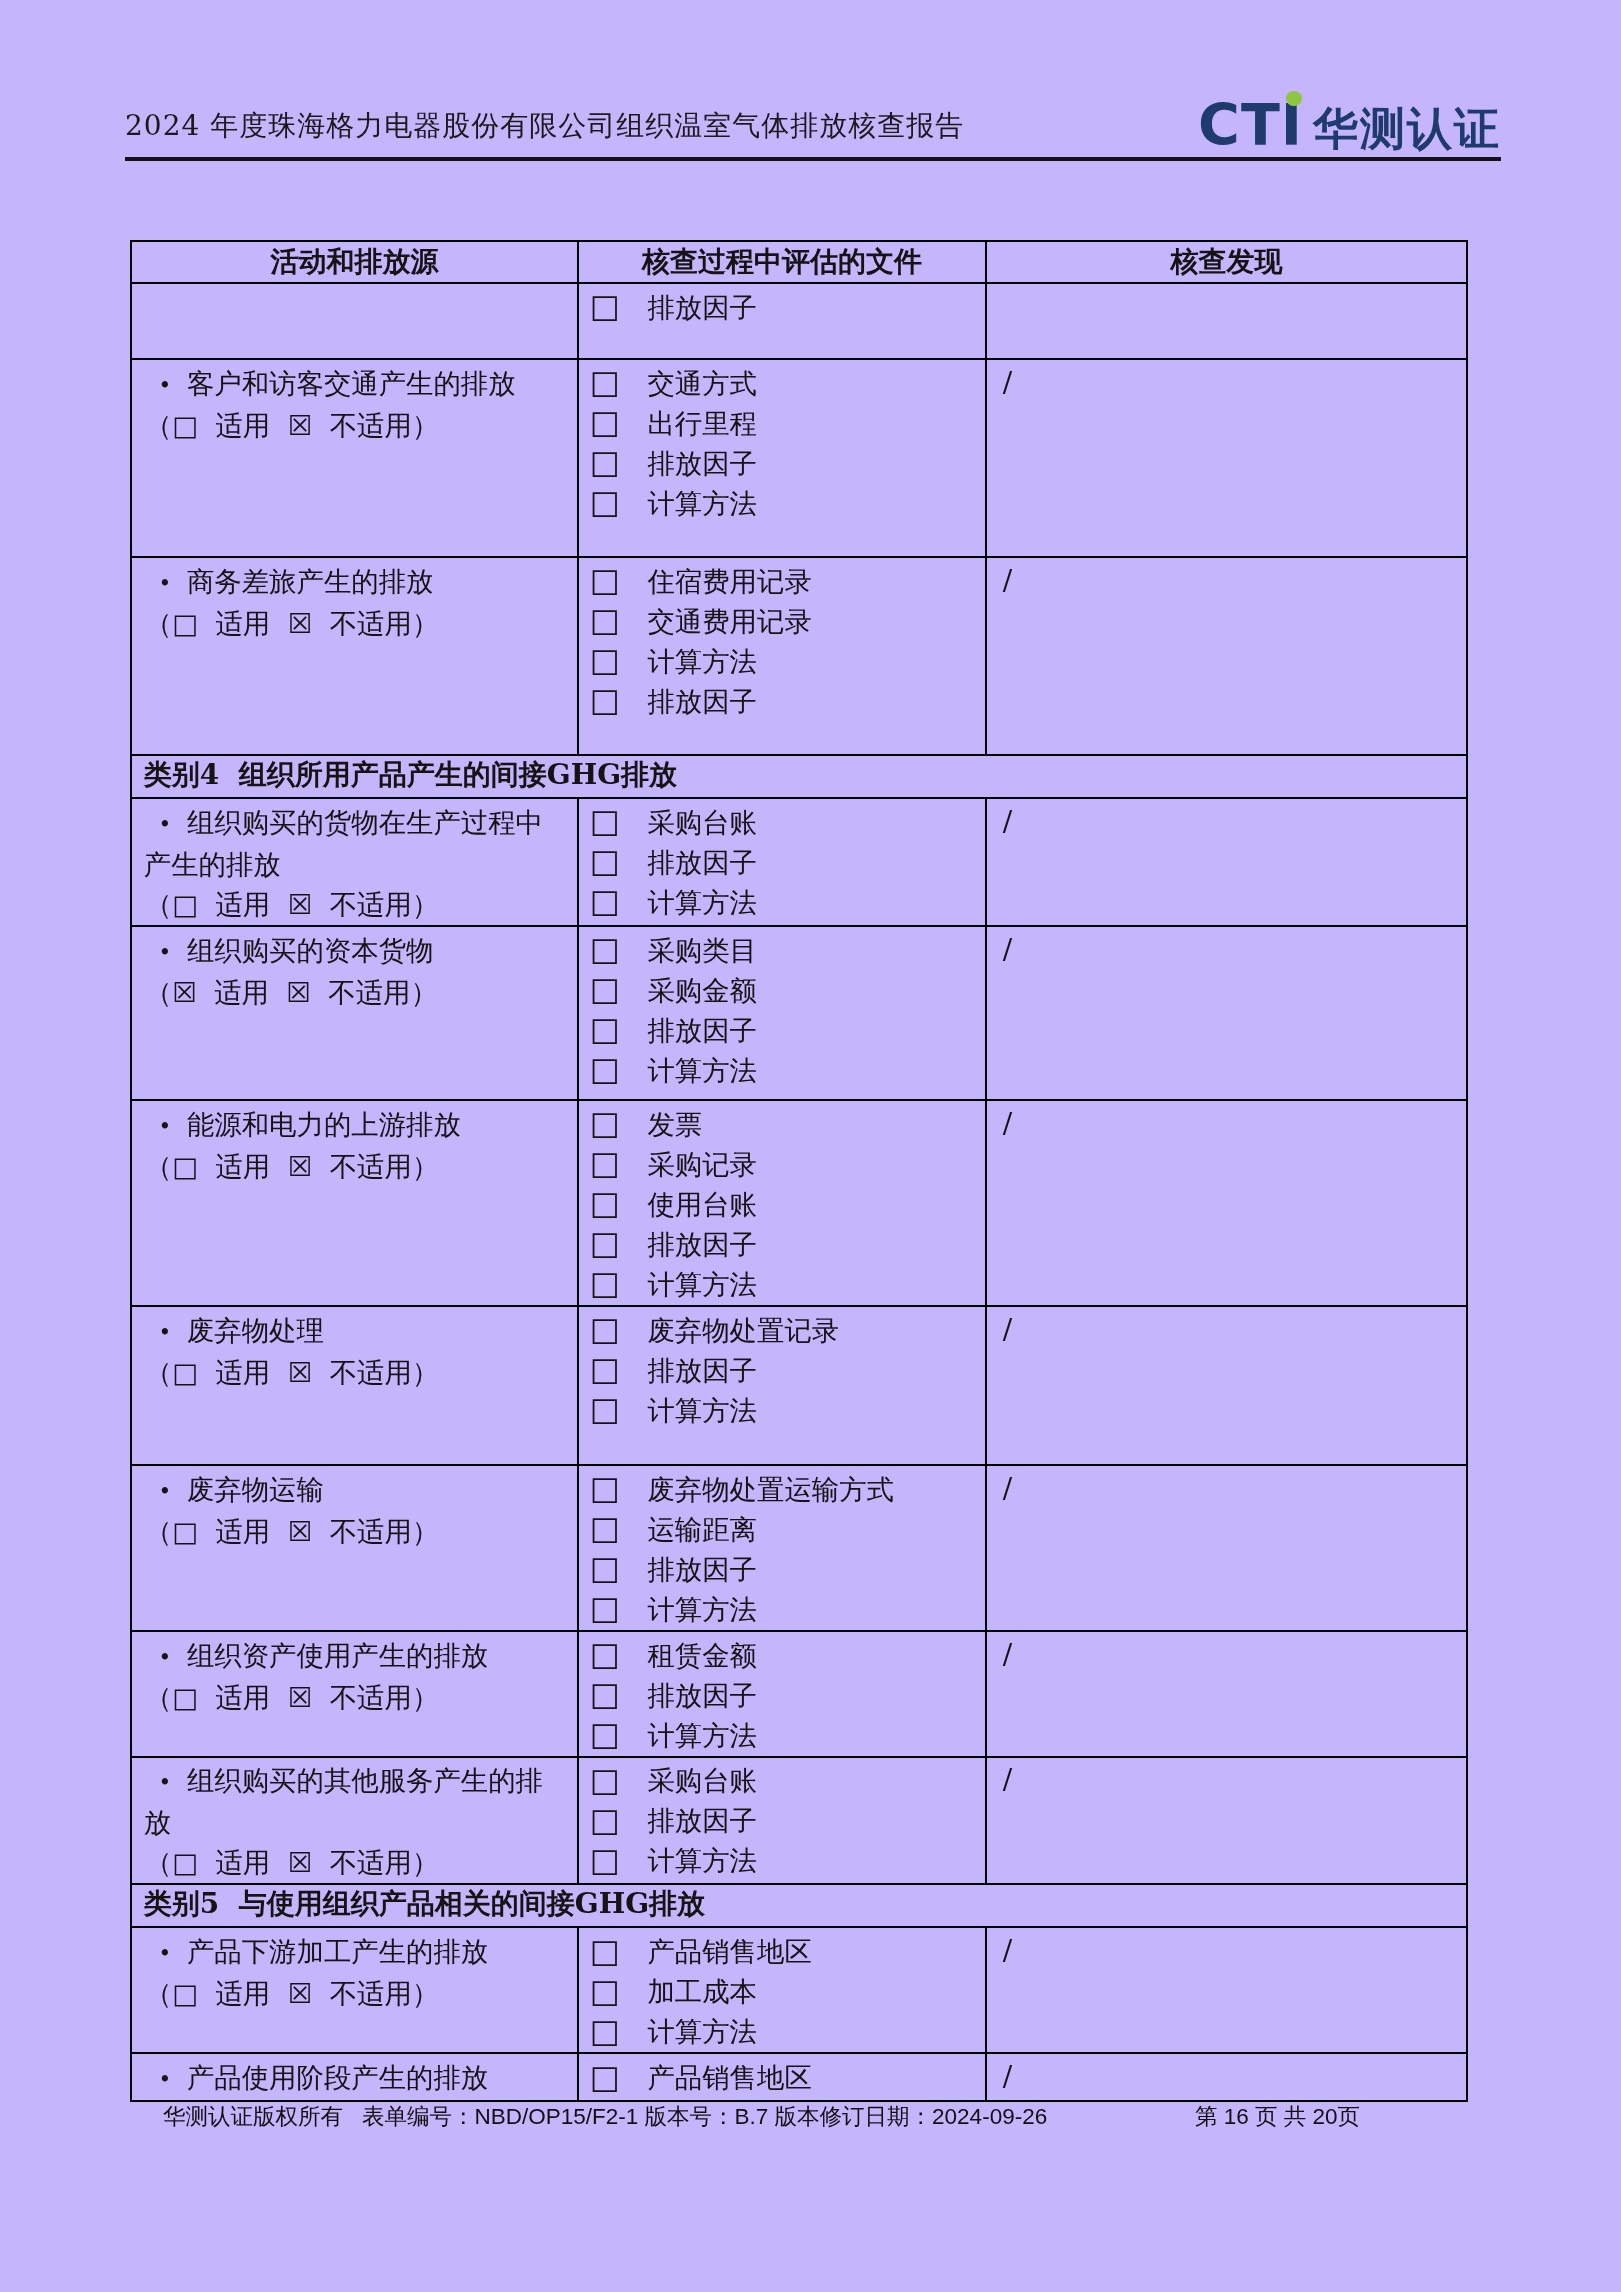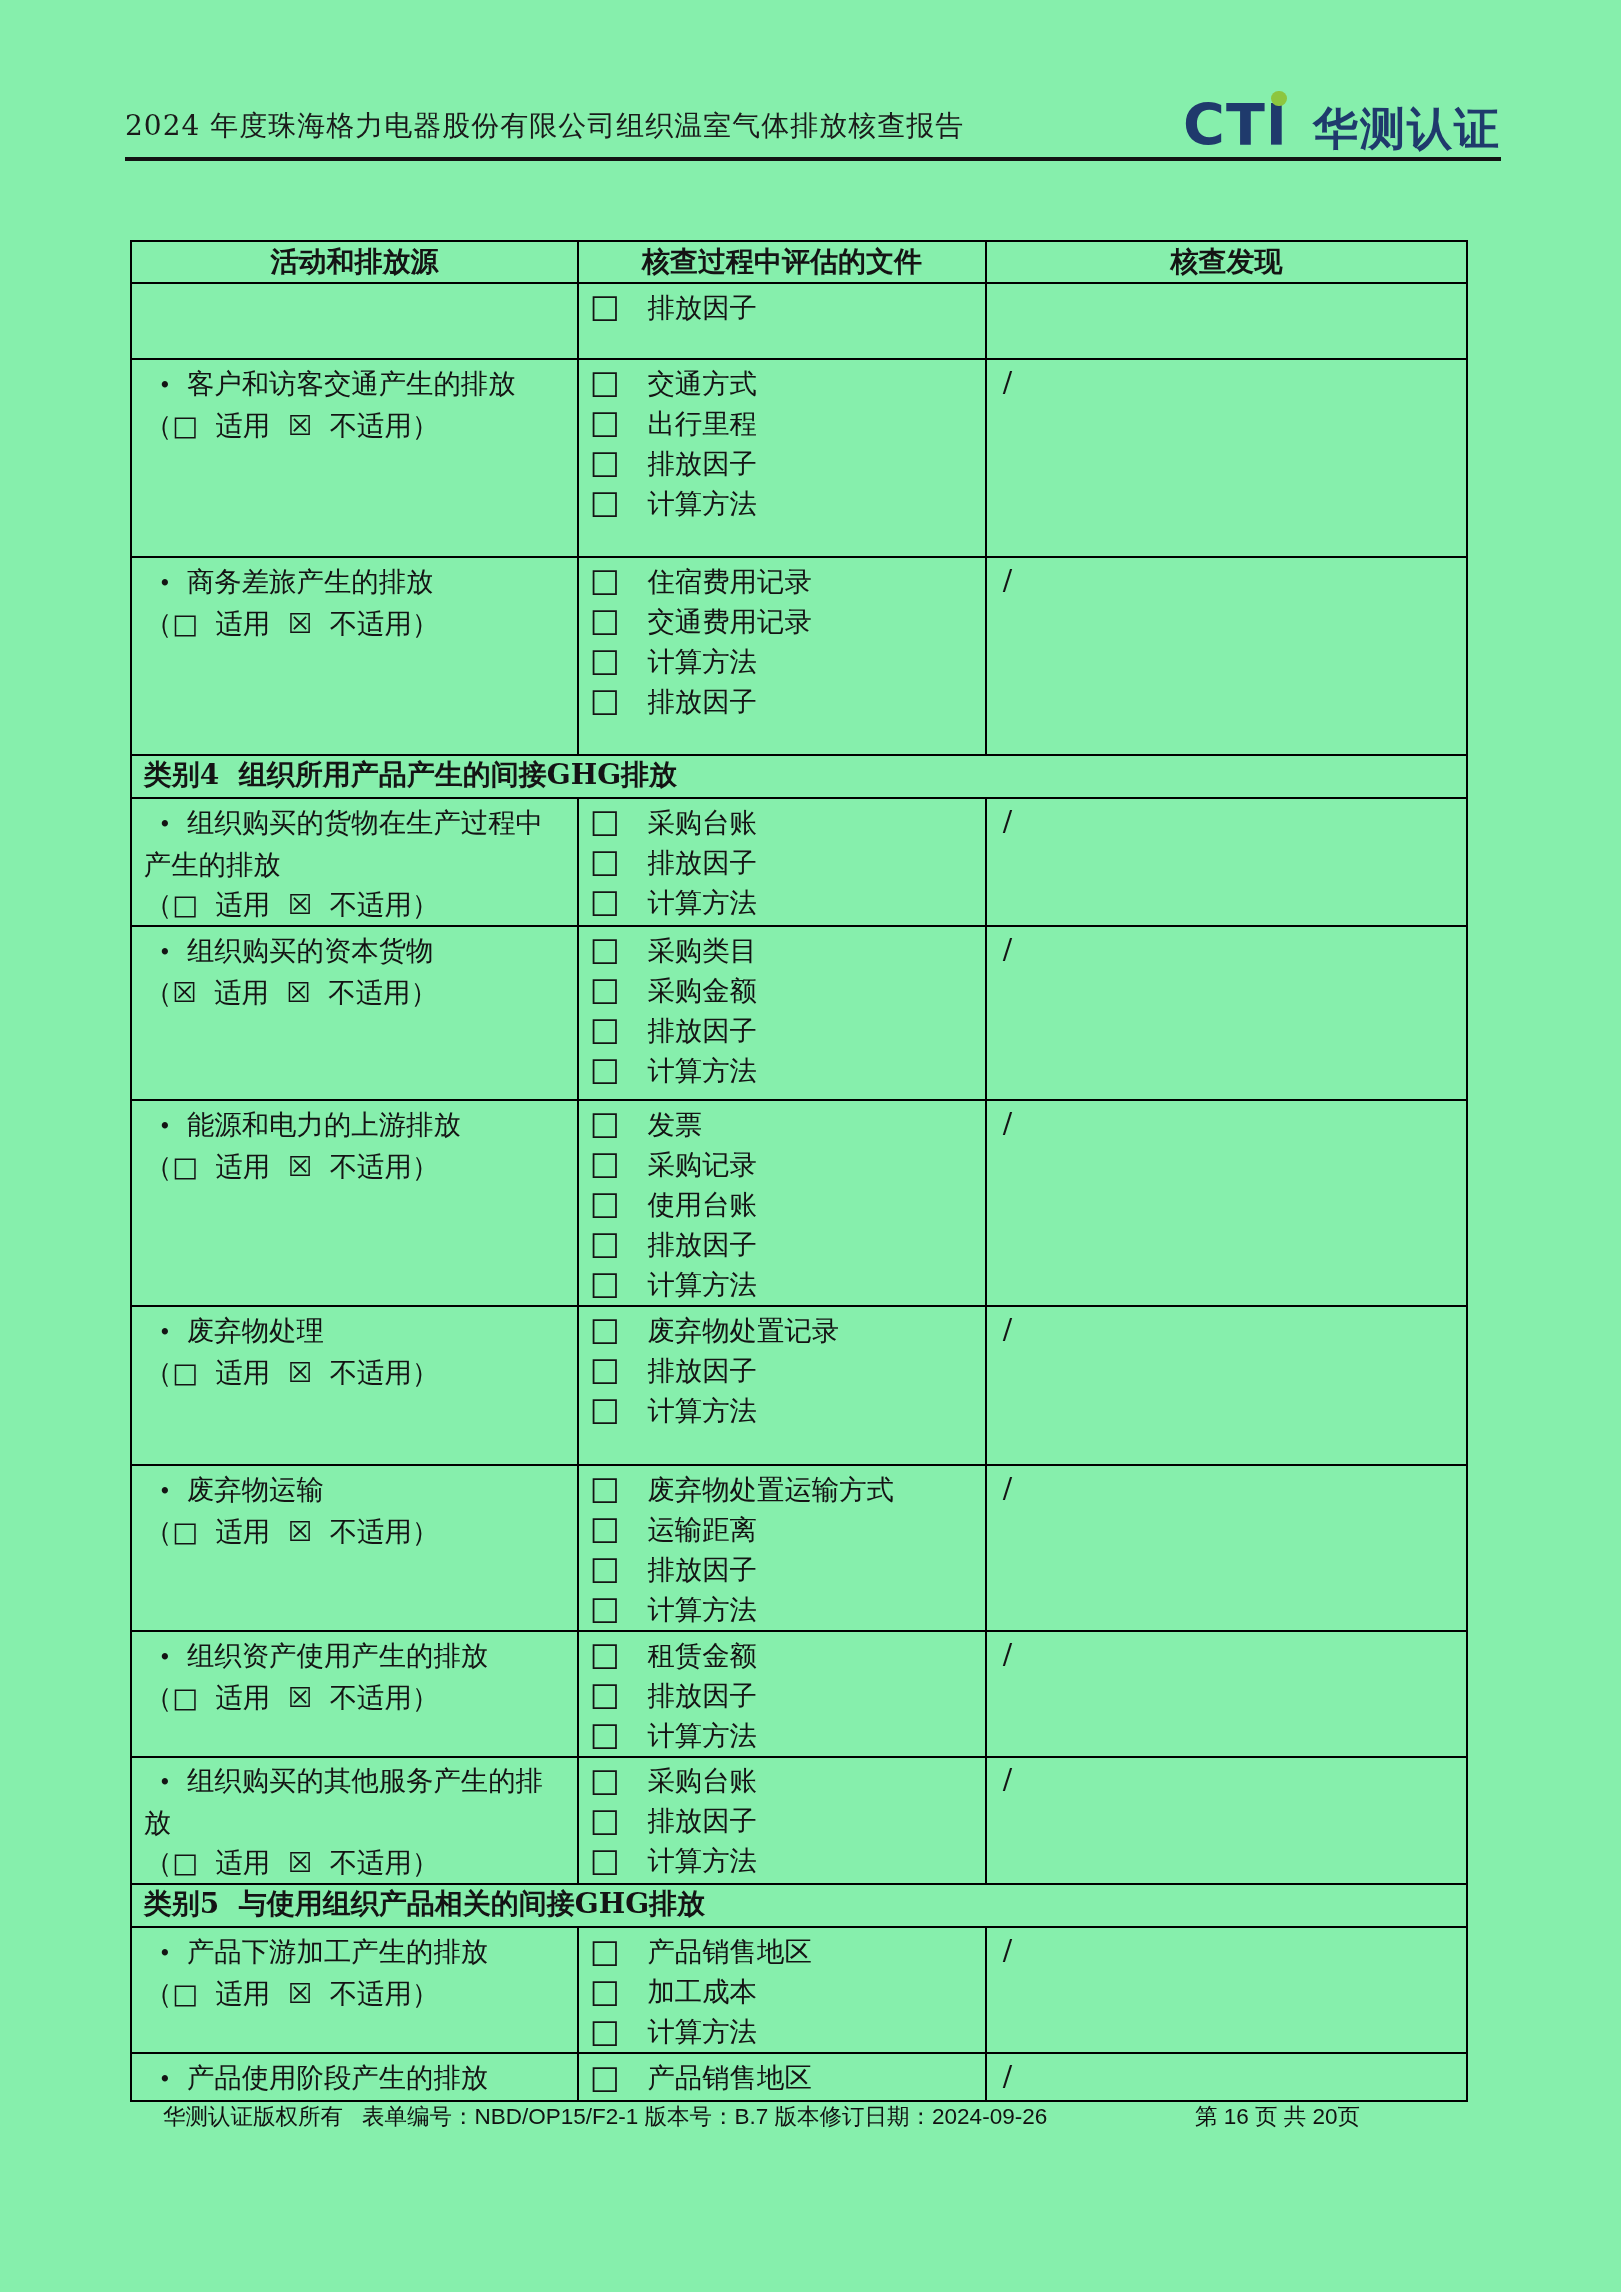--- a/index.html
+++ b/index.html
@@ -1,29 +1,29 @@
 <!DOCTYPE html>
 <html style="--navy: #1f3a6c; --green: #8dc63f;"><head>
 <meta charset="utf-8">
 <style>
   * { margin:0; padding:0; box-sizing:border-box; }
   html,body { background:#888; }
   .page {
     position:relative; width:1621px; height:2293px; margin:0 auto;
-    background:#86efac; overflow:hidden;
+    background:#c4b5fd; overflow:hidden;
     font-family:"DejaVu Serif","Liberation Serif",serif; color:#141414;
   }
   
   .header-band { position:absolute; left:125px; top:0; width:1376px; height:157px; }
   .report-title {
     position:absolute; left:0; bottom:11.8px; font-size:28px; letter-spacing:1px; color:#1a1a1a;
     white-space:nowrap;
   }
   .logo {
-    position:absolute; right:0; bottom:7.8px; display:flex; align-items:flex-end; gap:25px;
+    position:absolute; right:0; bottom:7.8px; display:flex; align-items:flex-end; gap:10px;
     color:var(--navy,#1f3a6c);
     font-family:"DejaVu Sans","Liberation Sans",sans-serif; font-weight:bold;
   }
   .logo-cti { position:relative; font-size:57px; line-height:0.82; letter-spacing:1px; }
   .logo-dot {
     position:absolute; top:-11.8px; right:1px; width:15.7px; height:15.7px; border-radius:50%;
     background:var(--green,#8dc63f);
   }
   .logo-brand { font-size:45px; line-height:0.92; letter-spacing:2px; }
   .header-rule { position:absolute; left:125px; top:157px; width:1376px; height:3.9px; background:#131313; }

